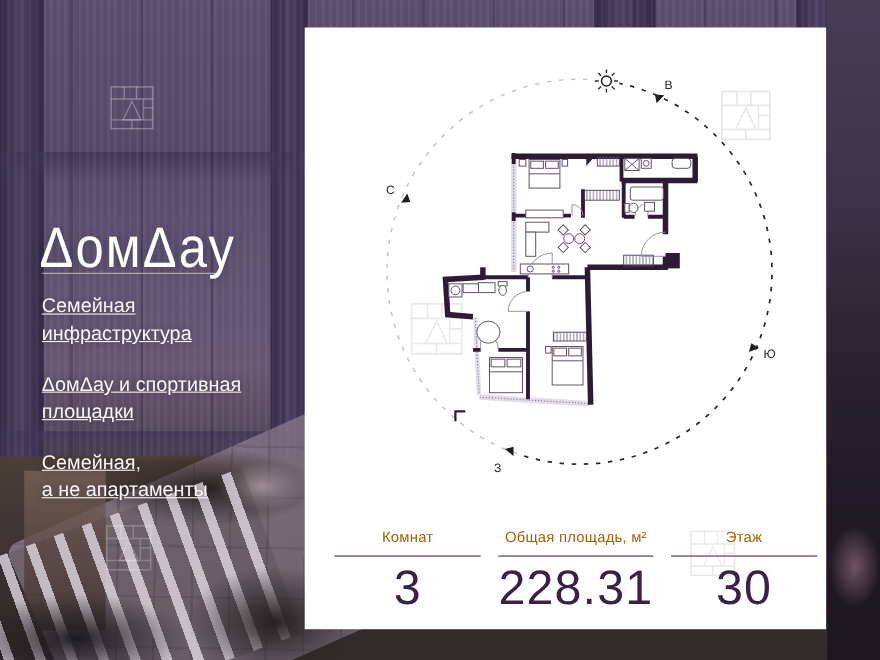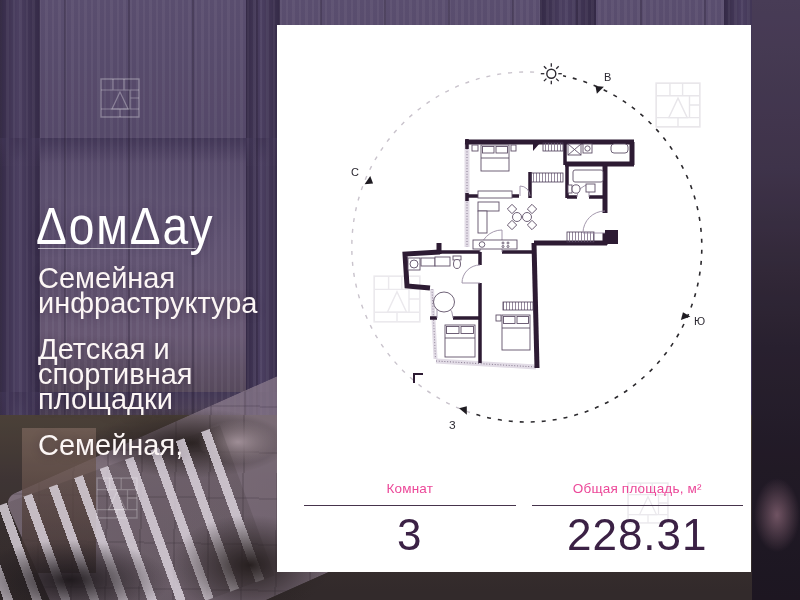--- a/index.html
+++ b/index.html
@@ -41,33 +41,33 @@
 
   
   .mark{position:absolute;}
 
   
   .overlay-left{position:absolute;left:36px;top:0;width:240px;color:#fcf6f5;z-index:5;}
   .logo{position:absolute;left:0;top:196px;font-size:48px;letter-spacing:2px;color:#ffffff;
         font-weight:400;white-space:nowrap;transform:scale(.96,1.08);transform-origin:left top;
         text-shadow:0 1px 10px rgba(40,25,55,.35);}
   .divider{position:absolute;left:2px;top:248px;width:158px;height:1px;background:rgba(255,255,255,.55);}
-  .features{position:absolute;left:2px;top:266px;font-size:29px;line-height:25px;
-        text-shadow:0 1px 8px rgba(40,25,50,.4);}
+  .features{position:absolute;left:2px;top:266px;font-size:18px;line-height:25px;
+        text-shadow:0 1px 8px rgba(40,25,50,.4);text-decoration:underline;}
   .feature{margin-bottom:21px;}
 
   
   .card{position:absolute;left:277px;top:25px;width:474px;height:547px;background:#ffffff;z-index:4;}
   .plan-svg{position:absolute;left:0;top:0;width:474px;height:455px;}
 
   
   .stats{position:absolute;left:0;top:456px;width:474px;display:flex;gap:16px;
          padding:0 8px 0 27px;box-sizing:border-box;z-index:2;}
   .stat{flex:1;text-align:center;}
-  .stat-label{font-size:13.5px;color:#ec4899;letter-spacing:.2px;padding-bottom:9px;
+  .stat-label{font-size:13.5px;color:#a16207;letter-spacing:.2px;padding-bottom:9px;
               border-bottom:1px solid #46344c;}
   .stat-value{margin-top:4px;font-size:44px;color:#3b2145;letter-spacing:1px;font-weight:400;}
 </style>
 </head>
 <body>
 
 <svg width="0" height="0" style="position:absolute">
   <defs>
     <g id="dd-mark">
       <rect x="1" y="1" width="38" height="38" fill="none" stroke-width="1.4"></rect>
@@ -110,25 +110,26 @@
 
 <div class="overlay-left">
   <div class="logo">ΔомΔау</div>
   <div class="divider"></div>
   <div class="features">
     <div class="feature">
       <div>Семейная</div>
       <div>инфраструктура</div>
     </div>
     <div class="feature">
-      <div>Детская и спортивная</div>
+      <div>ΔомΔау и спортивная</div>
       <div>площадки</div>
     </div>
     <div class="feature">
       <div>Семейная,</div>
+      <div>а не апартаменты</div>
     </div>
     <div class="feature">
     </div>
   </div>
 </div>
 
 <div class="card">
 
   <svg class="mark" style="left:378px;top:57px" width="46" height="46" viewBox="0 0 40 40">
     <use href="#dd-mark" stroke="#e8e6ea"></use>
@@ -313,14 +314,18 @@
 
   <div class="stats">
     <div class="stat">
       <div class="stat-label">Комнат</div>
       <div class="stat-value">3</div>
     </div>
     <div class="stat">
       <div class="stat-label">Общая площадь, м²</div>
       <div class="stat-value">228.31</div>
     </div>
+    <div class="stat">
+      <div class="stat-label">Этаж</div>
+      <div class="stat-value">30</div>
+    </div>
   </div>
 </div>
 
 </body></html>

